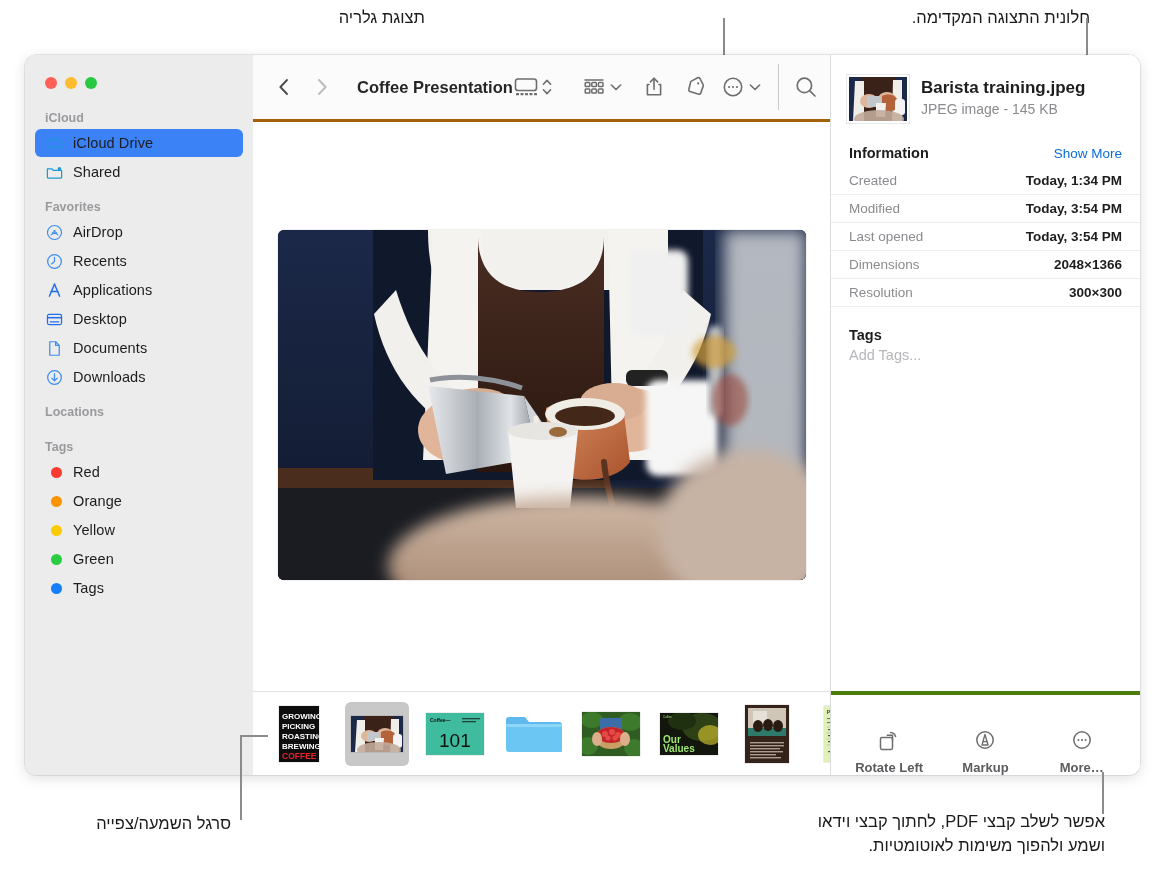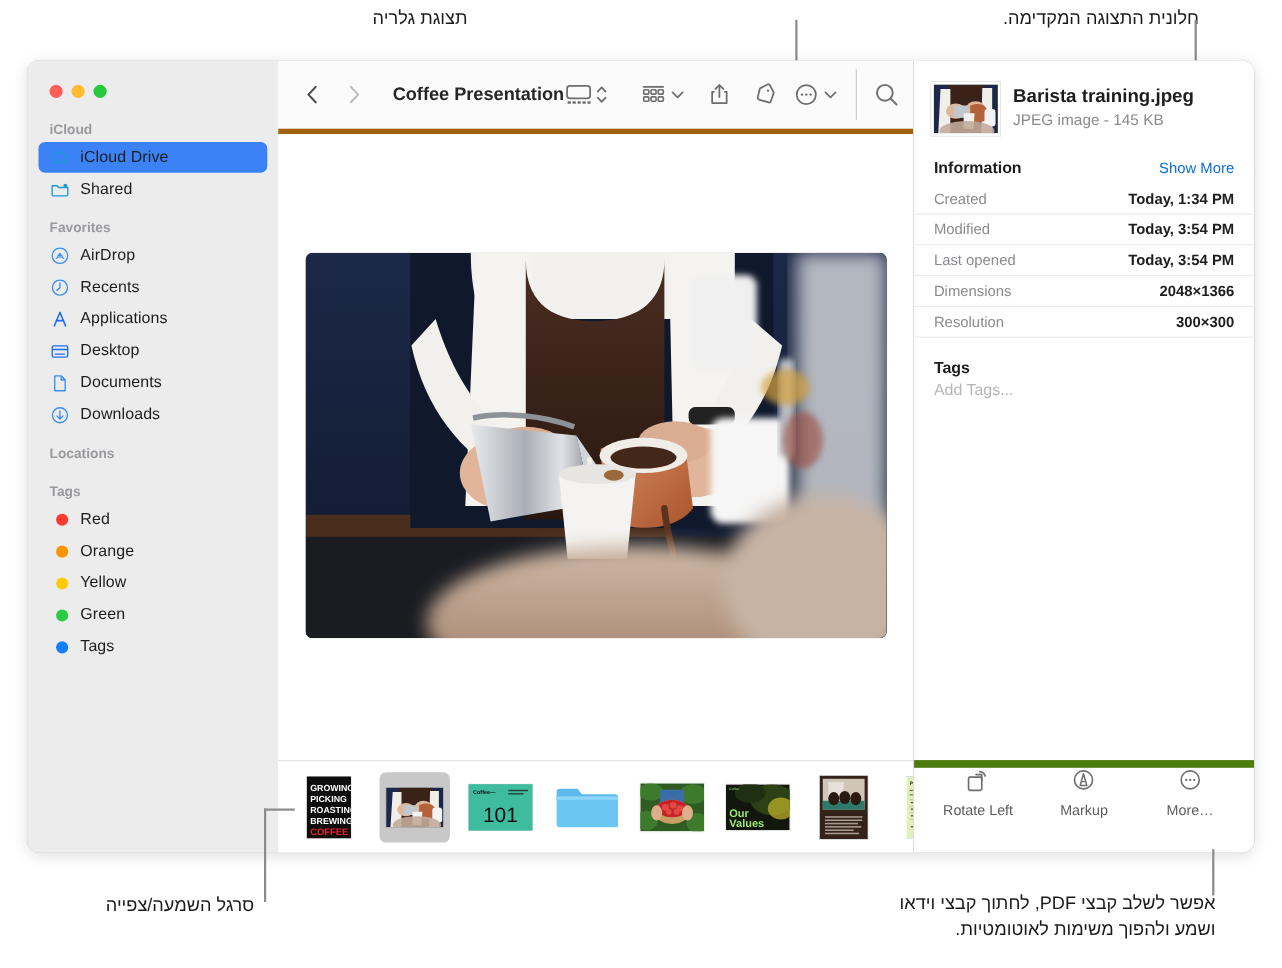--- a/index.html
+++ b/index.html
@@ -82,21 +82,21 @@
   
   .main {
     flex: 1 1 auto;
     display: flex; flex-direction: column;
     min-width: 0;
     position: relative;
   }
   .toolbar {
     height: 67px;
     background: #fbfbfb;
-    border-bottom: 5px solid #a16207;
+    border-bottom: 3px solid #a16207;
     display: flex; align-items: center;
     padding: 0 0 0 18px;
     gap: 0;
     position: relative;
   }
   .nav-btn {
     width: 34px; height: 30px;
     display: flex; align-items: center; justify-content: center;
     cursor: default;
   }
@@ -207,23 +207,24 @@
   .info-row:last-of-type { border-bottom: none; }
   .info-k { font-size: 13.5px; color: #8b8b8f; white-space: nowrap; }
   .info-v { font-size: 13.5px; color: #1d1d1f; font-weight: bold; white-space: nowrap; }
 
   .tags-title { font-size: 14.5px; font-weight: bold; color: #1d1d1f; padding: 20px 18px 4px 18px; }
   .tags-ph { font-size: 14.5px; color: #b6b6ba; padding: 0 18px; }
 
   .insp-spacer { flex: 1 1 auto; }
   .insp-actions {
     height: 84px; flex: 0 0 84px;
-    border-top: 7px solid #4d7c0f;
-    display: flex; align-items: flex-start; justify-content: space-around;
+    border-top: 4px solid #4d7c0f;
+    display: flex; align-items: flex-end; justify-content: space-around;
     padding: 0 10px;
+    font-weight: bold;
   }
   .act {
     display: flex; flex-direction: column; align-items: center; gap: 7px;
     width: 92px; cursor: default;
   }
   .act-label { font-size: 13px; color: #5c5c60; }
 
   
   .ph { position: absolute; inset: 0; }
 </style>

